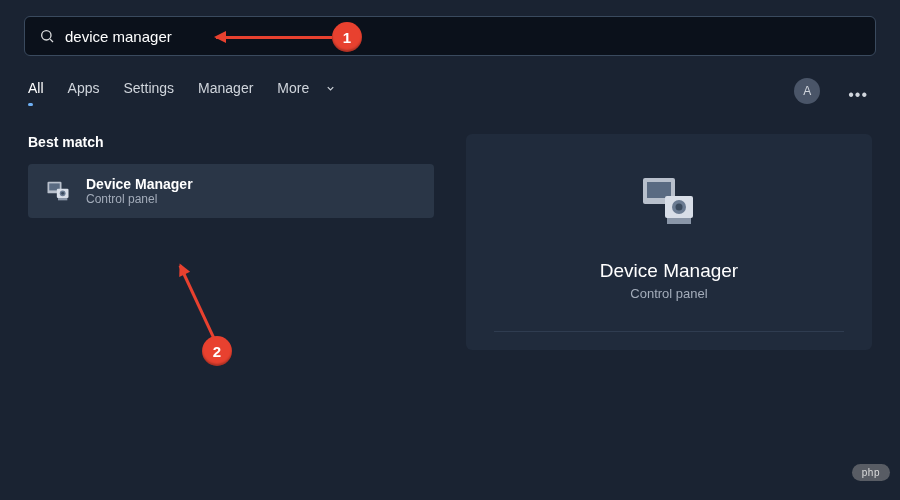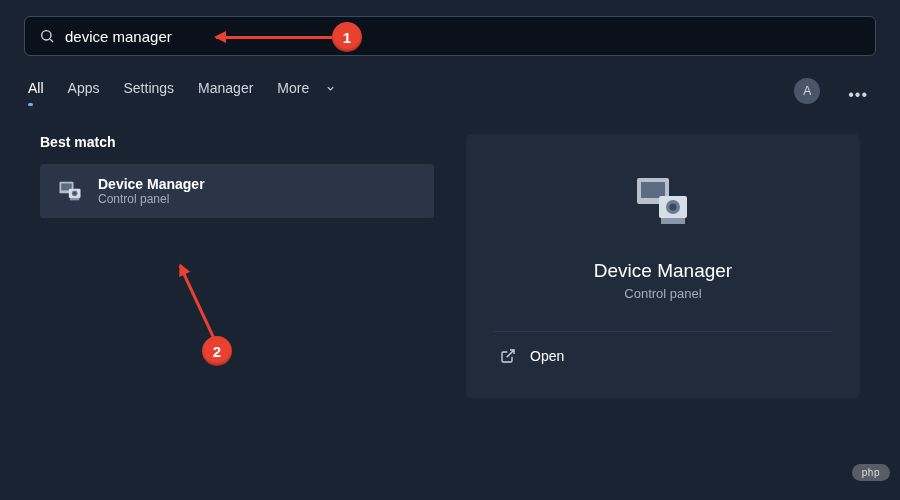--- a/index.html
+++ b/index.html
@@ -58,21 +58,21 @@
       width: 26px; height: 26px;
       background: #4a5568;
       border-radius: 50%;
       display: flex; align-items: center; justify-content: center;
       font-size: 12px; font-weight: 500;
     }
     .more-dots { font-size: 16px; letter-spacing: 1px; cursor: pointer; padding: 0 4px; }
     .content {
       display: flex;
       margin-top: 30px;
-      padding: 0 40px;
+      padding: 0 28px;
       gap: 32px;
     }
     .left-col { flex: 1; }
     .right-col { flex: 1; }
     .best-match-label { font-size: 14px; font-weight: 600; margin-bottom: 14px; }
     .result-item {
       background: #2a3647;
       border-radius: 4px;
       padding: 12px 16px;
       display: flex;
@@ -197,28 +197,20 @@
           <rect x="10" y="12" width="24" height="16" fill="#5a6b82"></rect>
           <rect x="28" y="26" width="28" height="22" rx="2" fill="#d8dee8"></rect>
           <circle cx="42" cy="37" r="7" fill="#6a7b92"></circle>
           <circle cx="42" cy="37" r="3.5" fill="#3a4a5e"></circle>
           <rect x="30" y="48" width="24" height="6" fill="#8a96a8"></rect>
         </svg>
       </div>
       <div class="detail-title">Device Manager</div>
       <div class="detail-sub">Control panel</div>
       <div class="detail-divider"></div>
-      <div class="action-row">
-        <svg viewBox="0 0 24 24" fill="none" stroke="#d0d5dc" stroke-width="2">
-          <path d="M18 13v6a2 2 0 0 1-2 2H5a2 2 0 0 1-2-2V8a2 2 0 0 1 2-2h6"></path>
-          <polyline points="15 3 21 3 21 9"></polyline>
-          <line x1="10" y1="14" x2="21" y2="3"></line>
-        </svg>
-        <span>Open</span>
-      </div>
     </div>
   </div>
 </div>
 
 <div class="arrow-line" style="left:216px; top:36px; width:116px;"></div>
 <div class="marker" style="left:332px; top:22px;">1</div>
 
 <div class="arrow-line" style="left:180px; top:264px; width:90px; transform: rotate(65deg);"></div>
 <div class="marker" style="left:202px; top:336px;">2</div>
 

